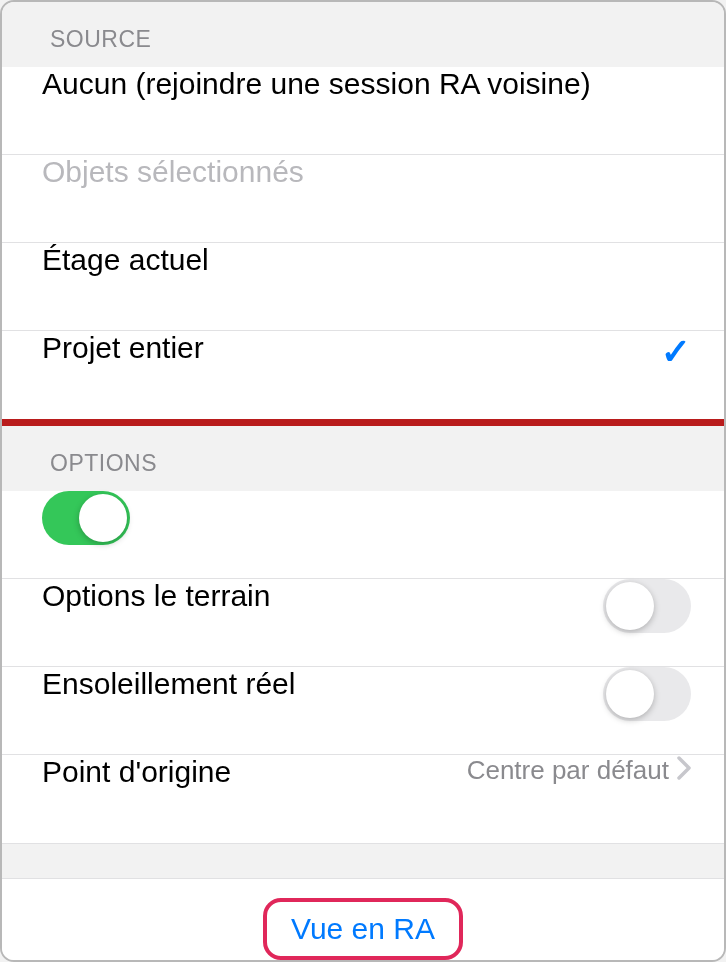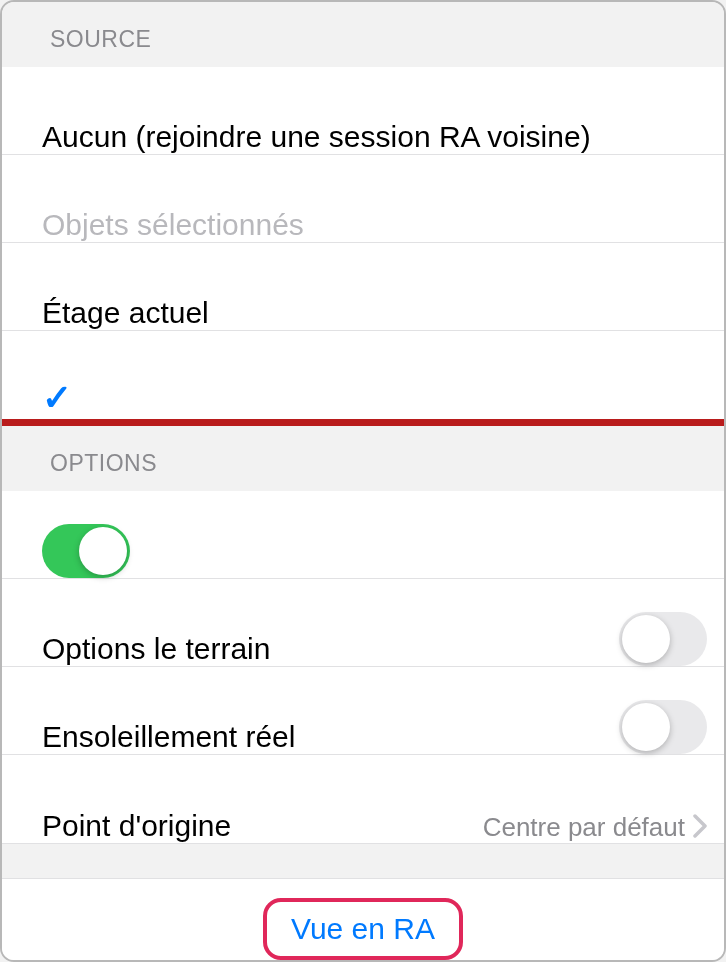--- a/index.html
+++ b/index.html
@@ -24,24 +24,24 @@
       color: #8a8a8e;
       letter-spacing: 0.5px;
       text-transform: uppercase;
       background: #f2f2f2;
     }
     .list {
       background: #ffffff;
     }
     .row {
       display: flex;
-      align-items: flex-end;
+      align-items: flex-start;
       justify-content: space-between;
       min-height: 88px;
-      padding: 0 17px 0 40px;
+      padding: 0 33px 0 40px;
       border-bottom: 1px solid #e1e1e3;
       font-size: 30px;
       color: #000000;
     }
     .row:last-child {
       border-bottom: none;
     }
     .row-label {
       flex: 0 0 auto;
     }
@@ -132,20 +132,21 @@
     <div class="row">
       <span class="row-label">Aucun (rejoindre une session RA voisine)</span>
     </div>
     <div class="row disabled">
       <span class="row-label">Objets sélectionnés</span>
     </div>
     <div class="row">
       <span class="row-label">Étage actuel</span>
     </div>
     <div class="row">
+      <span class="row-label">Projet entier</span>
       <span class="checkmark">✓</span>
     </div>
   </div>
 
   <div class="section-header options-section-gap">Options</div>
 
   <div class="list">
     <div class="row">
       <div class="switch on">
         <div class="switch-knob"></div>

